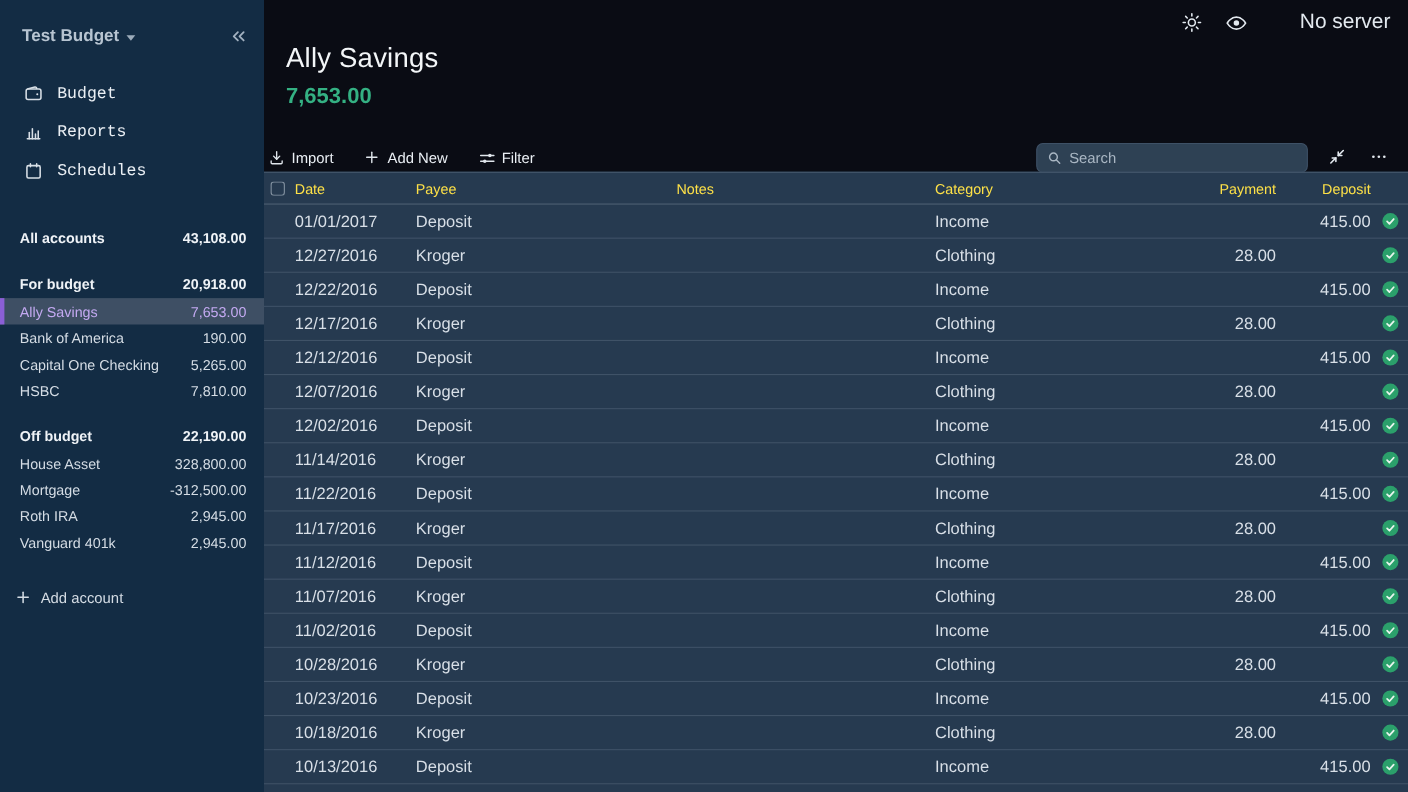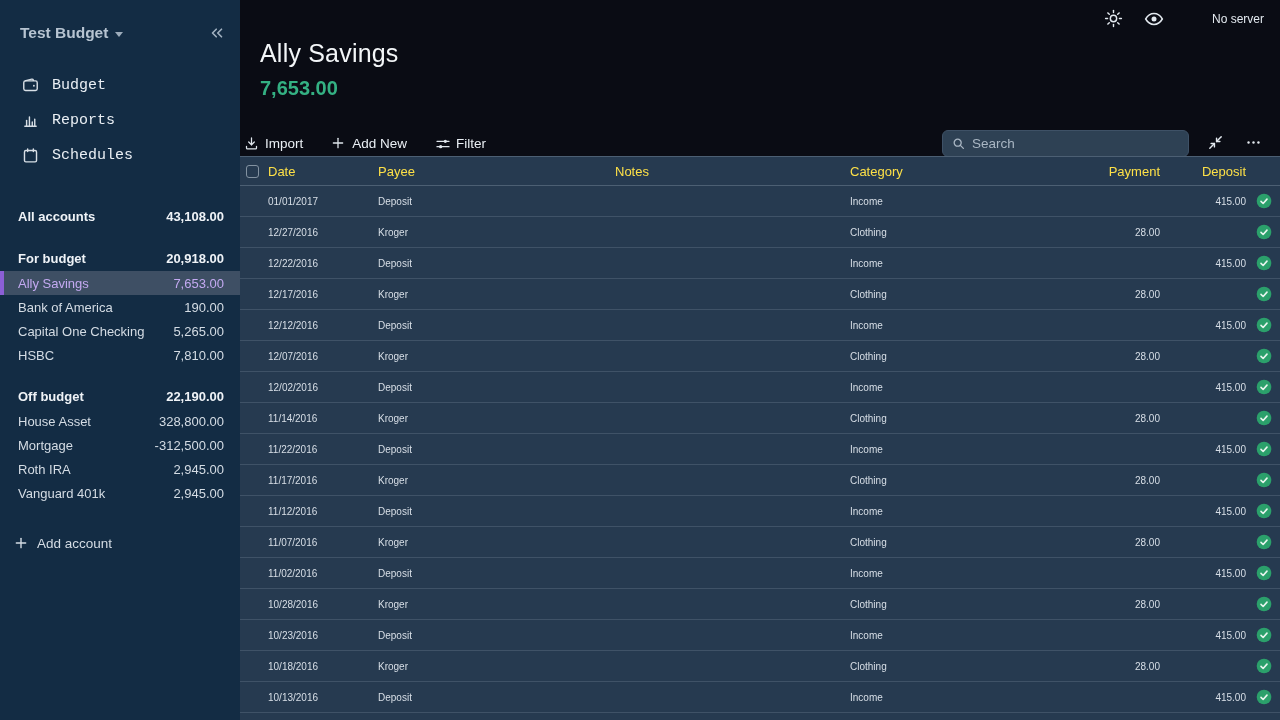--- a/index.html
+++ b/index.html
@@ -71,21 +71,21 @@
 
   
   .main { flex:1; height:720px; position:relative; background:#0A0C14; }
 
   .topbar {
     position:absolute; top:9px; right:16px;
     display:flex; align-items:center; gap:21px;
     color:#E3E9EF;
   }
   .icon-btn { width:19px; height:19px; color:#E3E9EF; cursor:pointer; }
-  .no-server { font-size:12px; cursor:pointer;padding-left:28px; }
+  .no-server { font-size:19px; cursor:pointer;padding-left:28px; }
 
   .page-head { padding:39px 0 0 20px; }
   .page-title { font-size:25px; font-weight:500; color:#F3F6F8; letter-spacing:0.2px; }
   .page-balance { margin-top:9px; font-size:20px; font-weight:600; color:#34B183; font-variant-numeric:tabular-nums; }
 
   .toolbar {
     position:absolute; left:4px; right:16px; bottom:563px; 
     display:flex; align-items:center; height:28px;
   }
   .tool-btn {
@@ -121,21 +121,21 @@
     display:flex; align-items:center;
     height:30px; min-height:30px;
     border-top:1px solid #4C5F73;
     border-bottom:1px solid #4C5F73;
     color:#fde047; font-size:13px;
   }
   .trow {
     display:flex; align-items:center;
     height:31px; min-height:31px;
     border-bottom:1px solid #3F5267;
-    font-size:10px; color:#D8DFE7;
+    font-size:15px; color:#D8DFE7;
     cursor:default;
   }
   .cell { padding:0 2px; white-space:nowrap; overflow:hidden; }
   .cell.cb { width:26px; min-width:26px; padding-left:6px; display:flex; align-items:center; }
   .cell.date { width:110px; min-width:110px; }
   .cell.payee { width:237px; min-width:237px; }
   .cell.notes { width:235px; min-width:235px; }
   .cell.category { flex:1; }
   .cell.payment { width:120px; min-width:120px; text-align:right; font-variant-numeric:tabular-nums; }
   .cell.deposit { width:86px; min-width:86px; text-align:right; font-variant-numeric:tabular-nums; }

